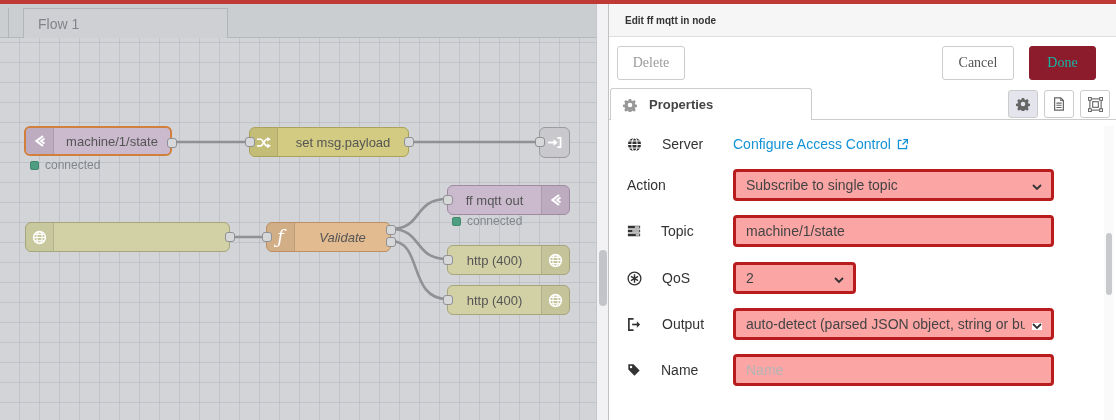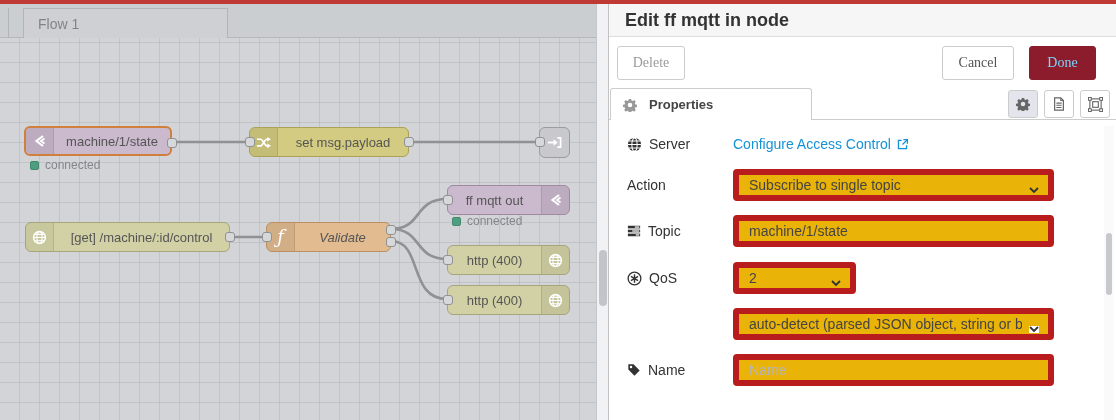--- a/index.html
+++ b/index.html
@@ -45,37 +45,37 @@
   .fnicon{font-family:"DejaVu Serif",serif;font-style:italic;font-size:18px;color:#fff;line-height:1;}
 
   
   .cscroll{left:596px;top:4px;width:12px;height:416px;background:#f2f2f4;border-left:1px solid #c4c6c9;}
   .cthumb{position:absolute;left:2px;top:246px;width:8px;height:56px;background:#c3c4c9;border-radius:4px;}
 
   
   .tray{left:608px;top:4px;width:508px;height:416px;background:#ffffff;border-left:1px solid #bfc1c4;}
   .trayhdr{position:absolute;left:0;top:0;width:508px;height:33px;background:#f6f6f6;border-bottom:1px solid #dedede;
     display:flex;align-items:center;}
-  .trayhdr span{font-size:18px;font-weight:bold;color:#333;padding-left:16px;}
+  .trayhdr span{font-size:10px;font-weight:bold;color:#333;padding-left:16px;}
   .btn{position:absolute;height:34px;border:1px solid #ccc;border-radius:3px;background:#fff;
     font-size:14px;display:flex;align-items:center;justify-content:center;cursor:pointer;font-family:Liberation Serif, serif;}
   .btn-delete{left:8px;top:42px;width:68px;color:#9a9a9a;}
   .btn-cancel{left:333px;top:42px;width:72px;color:#555;}
-  .btn-done{left:420px;top:42px;width:67px;background:#8c1b2b;border-color:#8c1b2b;color:#7dd3fc;}
+  .btn-done{left:420px;top:42px;width:67px;background:#8c1b2b;border-color:#8c1b2b;color:#14b8a6;}
 
   .ptabbar{position:absolute;left:0;top:84px;width:508px;height:32px;border-bottom:1px solid #cccccc;background:#fff;}
   .ptab{position:absolute;left:1px;top:0;width:202px;height:32px;background:#fff;border:1px solid #ccc;border-bottom:none;
     border-radius:3px 3px 0 0;display:flex;align-items:center;gap:12px;padding-left:12px;}
   .ptab span{font-size:13px;font-weight:bold;color:#444;}
   .minibtn{position:absolute;top:2px;width:30px;height:28px;border:1px solid #ccc;border-radius:3px;background:#fff;
     display:flex;align-items:center;justify-content:center;color:#666;cursor:pointer;}
   .minibtn.active{background:#e4e5ec;}
 
-  .frm-label{position:absolute;left:18px;display:flex;align-items:center;gap:7px;font-size:14px;color:#333;height:32px;}
-  .control{position:absolute;left:124px;height:32px;border:6px solid #b91c1c;border-radius:4px;background:#eab308;
+  .frm-label{position:absolute;left:18px;display:flex;align-items:center;gap:20px;font-size:14px;color:#333;height:32px;}
+  .control{position:absolute;left:124px;height:32px;border:3px solid #b91c1c;border-radius:4px;background:#fca5a5;
     font-size:14px;color:#444;display:flex;align-items:center;padding:0 10px;}
   .sel{padding-right:26px;overflow:hidden;cursor:pointer;}
   .sel .val{white-space:nowrap;overflow:hidden;}
   .sel svg{position:absolute;right:9px;top:12px;}
   input.control{padding:0 10px;}
   input.control::placeholder{color:#b5b5b5;}
   .lnk{color:#1492d6;font-size:14px;text-decoration:none;display:flex;align-items:center;gap:5px;cursor:pointer;}
 
   .pscroll{position:absolute;left:495px;top:122px;width:10px;height:294px;background:#fafafa;}
   .pthumb{position:absolute;left:2px;top:107px;width:6px;height:62px;background:#c8c9cd;border-radius:3px;}
@@ -144,21 +144,20 @@
       </div>
 
       <div class="node n-http" style="left:25px;top:184px;width:205px;">
         <div class="iconbox left" style="background:rgba(0,0,0,0.045);">
           <svg width="15" height="15" viewBox="0 0 16 16">
               <circle cx="8" cy="8" r="6.3" fill="none" stroke="#fff" stroke-width="1.6"></circle>
               <ellipse cx="8" cy="8" rx="2.8" ry="6.3" fill="none" stroke="#fff" stroke-width="1.2"></ellipse>
               <path d="M1.7 8h12.6M2.6 4.6h10.8M2.6 11.4h10.8" stroke="#fff" stroke-width="1.2"></path>
             </svg>
         </div>
-        <span class="lbl">[get] /machine/:id/control</span>
         <div class="port" style="left:199px;top:9px;position:absolute;"></div>
       </div>
 
       <div class="node n-func" style="left:266px;top:184px;width:125px;">
         <div class="iconbox left">
             <span class="fnicon">ƒ</span>
           </div>
         <span class="lbl" style="font-style:italic;">Validate</span>
         <div class="port" style="left:-5px;top:9px;position:absolute;"></div>
         <div class="port" style="left:119px;top:2px;position:absolute;"></div>
@@ -297,20 +296,28 @@
         </svg>
       <span>QoS</span>
     </div>
     <div class="control sel" style="top:258px;width:123px;">
       <span class="val">2</span>
       <svg width="10" height="7" viewBox="0 0 10 7">
           <path d="M1 1l4 4 4-4" fill="none" stroke="#333" stroke-width="1.8"></path>
         </svg>
     </div>
 
+    <div class="frm-label" style="top:304px;">
+      <svg class="licon" width="15" height="15" viewBox="0 0 16 16">
+          <path d="M7 2H2v12h5" fill="none" stroke="#333" stroke-width="1.8"></path>
+          <path d="M5.5 8h6" stroke="#333" stroke-width="1.8"></path>
+          <path d="M10.5 4.5 14 8l-3.5 3.5z" fill="#333"></path>
+        </svg>
+      <span>Output</span>
+    </div>
     <div class="control sel" style="top:304px;width:321px;">
       <span class="val">auto-detect (parsed JSON object, string or buffer)</span>
       <svg width="10" height="7" viewBox="0 0 10 7" style="background:#fff;">
           <path d="M1 1l4 4 4-4" fill="none" stroke="#333" stroke-width="1.8"></path>
         </svg>
     </div>
 
     <div class="frm-label" style="top:350px;">
       <svg class="licon" width="14" height="14" viewBox="0 0 16 16">
           <path d="M1.5 1.5h6l7 7-6 6-7-7z" fill="#333"></path>

